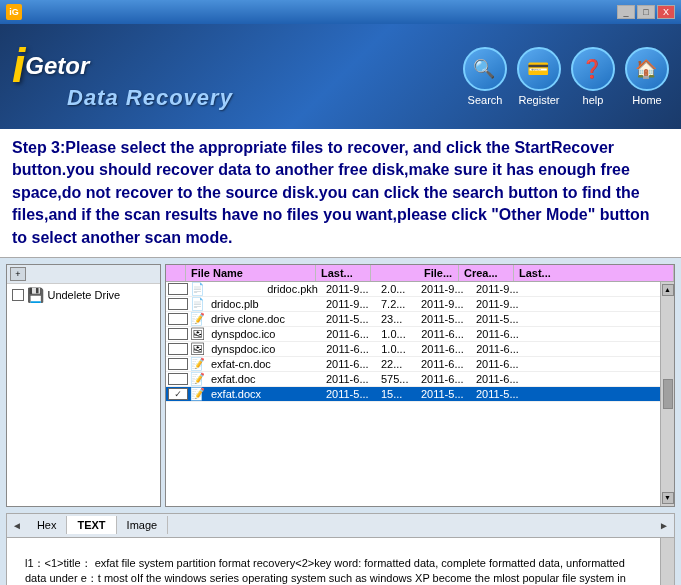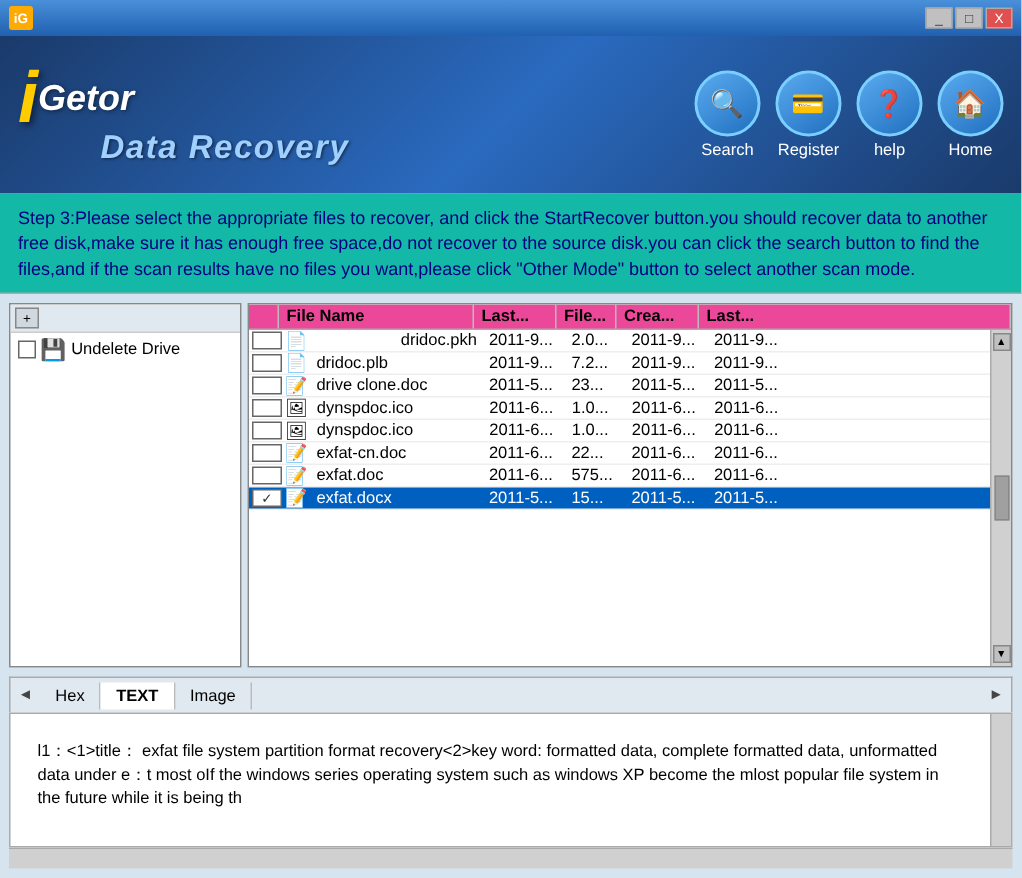--- a/index.html
+++ b/index.html
@@ -124,25 +124,25 @@
       border: 2px solid #7acfff;
       display: flex;
       align-items: center;
       justify-content: center;
       margin-bottom: 3px;
       font-size: 18px;
     }
 
     
     .step-text {
-      background: #14b8a6;
+      background: #ffffff;
       padding: 8px 12px;
-      font-size: 12px;
+      font-size: 16px;
       color: #000080;
-      font-weight: normal;
+      font-weight: bold;
       line-height: 1.4;
       border-bottom: 1px solid #aaa;
     }
 
     
     .main-content {
       background: #d6e4f0;
       display: flex;
       gap: 4px;
       padding: 6px;
@@ -198,21 +198,21 @@
     .file-panel {
       flex: 1;
       background: white;
       border: 1px solid #888;
       overflow: hidden;
       display: flex;
       flex-direction: column;
     }
     .file-header {
       display: flex;
-      background: #ec4899;
+      background: #f0abfc;
       border-bottom: 1px solid #aaa;
       font-size: 11px;
       font-weight: bold;
     }
     .file-header-cell {
       padding: 2px 5px;
       border-right: 1px solid #bbb;
       white-space: nowrap;
       overflow: hidden;
     }
@@ -397,21 +397,21 @@
       <span class="tree-folder-icon">💾</span>
       <span>Undelete Drive</span>
     </div>
   </div>
 
   <div class="file-panel">
     <div class="file-header">
       <div style="width:20px; border-right:1px solid #bbb;"></div>
       <div class="file-header-cell" style="width:130px;">File Name</div>
       <div class="file-header-cell" style="width:55px;">Last...</div>
-      <div class="file-header-cell" style="width:40px;">File...</div>
+      <div class="file-header-cell" style="width:40px;margin-left:48px;">File...</div>
       <div class="file-header-cell" style="width:55px;">Crea...</div>
       <div class="file-header-cell" style="flex:1;">Last...</div>
     </div>
     <div class="file-table-wrap">
       <div class="file-rows" id="file-rows">
           <div class="file-row">
             <div class="file-row-check" style="width: 20px;"></div>
             <span class="file-row-icon">📄</span>
             <div class="file-cell" style="width: 115px; text-align: right;">dridoc.pkh</div>
             <div class="file-cell" style="width: 55px;">2011-9...</div>

